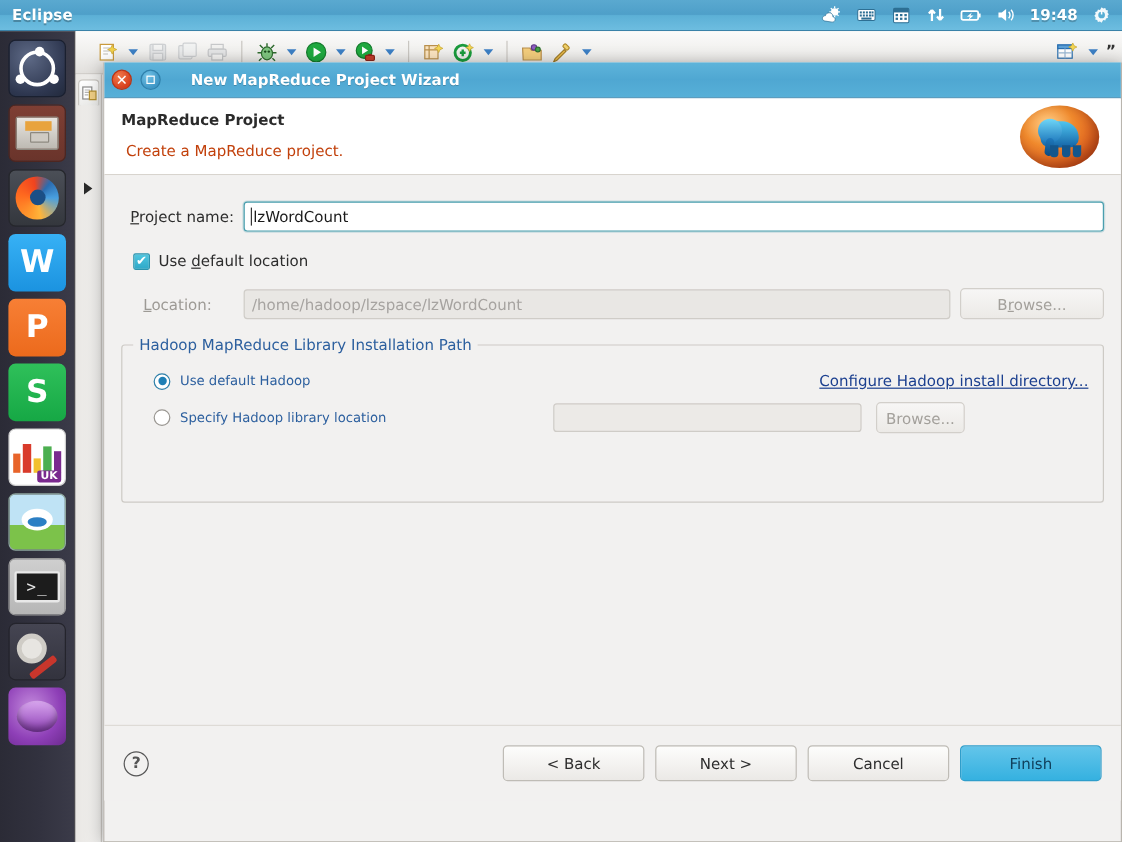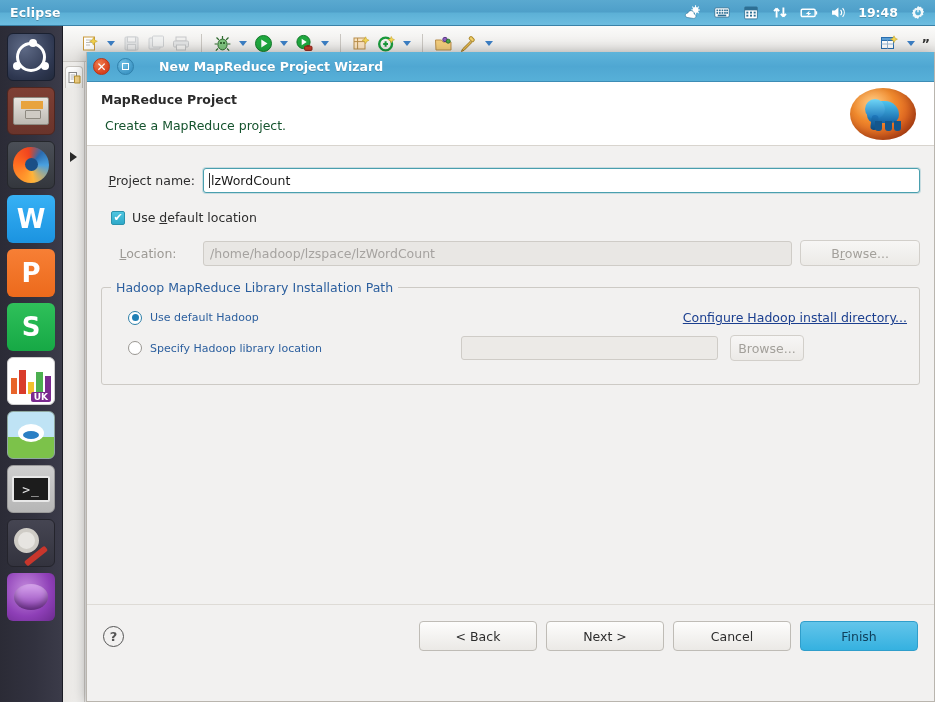--- a/index.html
+++ b/index.html
@@ -157,21 +157,21 @@
     display:flex;align-items:center;justify-content:center;
   }
   #btn-maximize .sq{width:7px;height:7px;border:1.6px solid #ffffff;}
   #dlg-title-text{ color:#fff;font-weight:bold;font-size:12.5px;margin-left:18px;text-shadow:0 1px 0 rgba(0,0,0,.2);}
 
   #dlg-header {
     position:relative; height:64px; background:#ffffff;
     border-bottom:1px solid #d8d4ce; padding:10px 0 0 14px;
   }
   #dlg-head-title{ font-size:12.5px;font-weight:bold;color:#2b2b2b;}
-  #dlg-head-sub{ font-size:12.5px;color:#14532d;margin-top:11px;padding-left:4px;}
+  #dlg-head-sub{ font-size:12.5px;color:#c2410c;margin-top:11px;padding-left:4px;}
   #dlg-head-logo{
     position:absolute; right:18px; top:6px; width:66px;height:52px;
     border-radius:50%;
     background:radial-gradient(ellipse at 35% 30%, #ffd08a 0%, #f08a2d 35%, #d9531a 75%, #9e3510 100%);
     display:flex;align-items:center;justify-content:center;
     box-shadow:inset -4px -4px 10px rgba(0,0,0,.25);
   }
   .elephant{
     width:40px;height:34px;position:relative;
   }
@@ -221,21 +221,21 @@
     border:1px solid #bfbcb6; border-radius:4px;
     background:linear-gradient(to bottom,#fdfdfc,#ebe9e6);
     font-size:12.5px; color:#2d2d2d;
     display:flex;align-items:center;justify-content:center;
   }
   .btn.disabled { color:#a3a09b; background:linear-gradient(to bottom,#f7f6f5,#eceae7); border-color:#d2cfca;}
   #btn-browse-location { margin-left:8px; width:120px; }
 
   #group-hadoop {
     margin-top:21px; border:1px solid #cdcac5; border-radius:3px;
-    height:98px; position:relative; background:#f2f1f0;
+    height:132px; position:relative; background:#f2f1f0;
   }
   #group-hadoop-legend {
     position:absolute; left:9px; top:-8px; background:#f2f1f0; padding:0 5px;
     font-size:12.5px; color:#2c5f9e;
   }
   .radio {
     width:14px;height:14px;border-radius:50%;
     border:1px solid #9a9792; background:#ffffff; margin-right:8px;
     display:flex;align-items:center;justify-content:center;
   }

